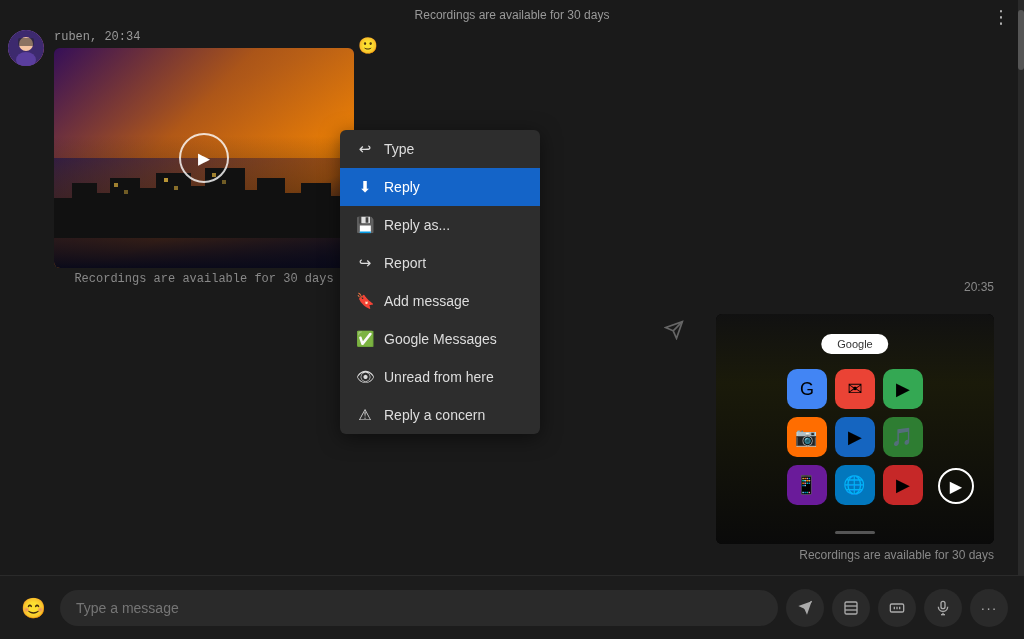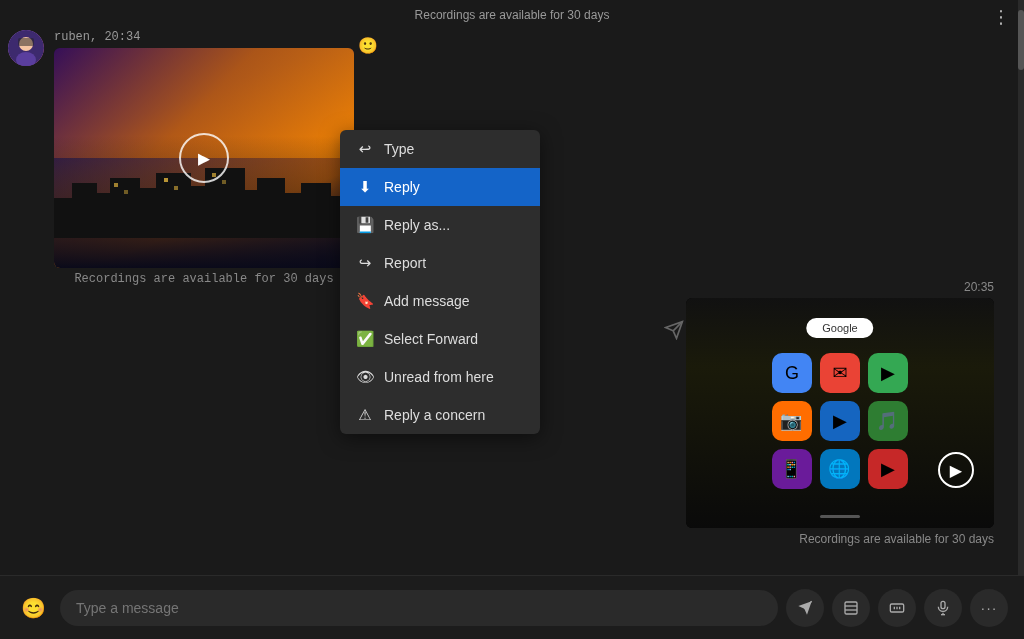--- a/index.html
+++ b/index.html
@@ -163,24 +163,24 @@
       display: flex;
       flex-direction: column;
       align-items: flex-end;
       position: absolute;
       right: 30px;
       top: 280px;
     }
     .msg-time-right {
       color: #888;
       font-size: 12px;
-      margin-bottom: 4px;
+      margin-bottom: 20px;
     }
     .video-thumb-right {
-      width: 308px;
+      width: 278px;
       height: 230px;
       background: #000;
       border-radius: 6px;
       position: relative;
       overflow: hidden;
     }
     .phone-screen {
       position: absolute;
       top: 0; left: 0; right: 0; bottom: 0;
       background: linear-gradient(180deg, #111 0%, #1a1a0a 30%, #0a0a0a 100%);
@@ -435,21 +435,21 @@
     <span>Report</span>
   </div>
 
   <div class="context-item">
     <span class="context-icon">🔖</span>
     <span>Add message</span>
   </div>
 
   <div class="context-item">
     <span class="context-icon">✅</span>
-    <span>Select Forward</span>
+    <span>Google Messages</span>
   </div>
 
   <div class="context-item">
     <span class="context-icon">👁</span>
     <span>Unread from here</span>
   </div>
 
   <div class="context-item">
     <span class="context-icon">⚠</span>
     <span>Reply a concern</span>

